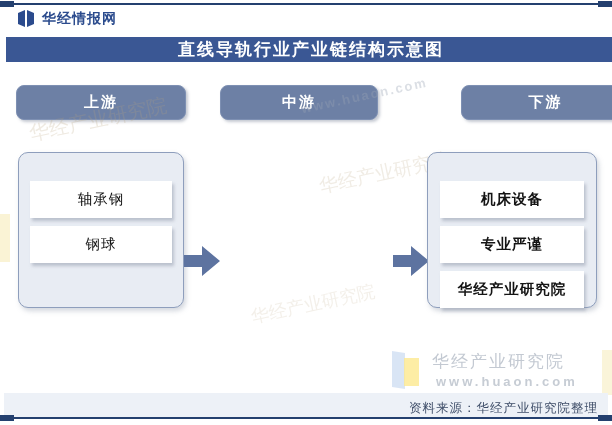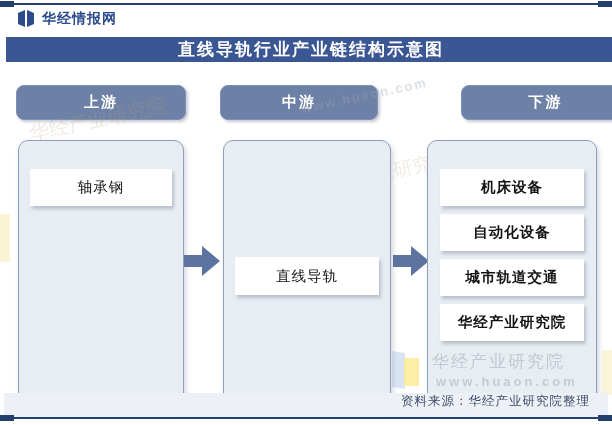--- a/index.html
+++ b/index.html
@@ -29,21 +29,21 @@
   
   .stage{position:absolute;top:85px;height:35px;background:#6D80A5;border:1px solid #7e90b3;
          border-radius:8px;color:#fff;font-size:15px;font-weight:bold;letter-spacing:2px;
          display:flex;align-items:center;justify-content:center;
          box-shadow:2px 2px 3px rgba(90,100,125,0.35);box-sizing:border-box;}
   .stage.up{left:16px;width:170px;}
   .stage.mid{left:220px;width:158px;}
   .stage.down{left:428px;width:169px;margin-left:33px;}
 
   
-  .panel{position:absolute;top:140px;height:272px;background:#E8ECF3;border:1px solid #8E9EBC;
+  .panel{position:absolute;top:152px;height:156px;background:#E8ECF3;border:1px solid #8E9EBC;
          border-radius:10px;box-sizing:border-box;box-shadow:2px 3px 5px rgba(130,140,160,0.35);}
   .panel.up{left:18px;width:166px;padding:28px 11px 0;}
   .panel.mid{left:223px;width:168px;display:flex;align-items:center;justify-content:center;}
   .panel.down{left:427px;width:170px;padding:28px 12px 0;font-weight:bold;}
   .item-box{height:37px;margin-bottom:8px;background:#ffffff;
             box-shadow:2px 3px 3px rgba(150,158,175,0.55);
             display:flex;align-items:center;justify-content:center;
             font-size:14.5px;color:#141414;letter-spacing:1px;}
   .panel.mid .item-box{width:144px;height:38px;margin-bottom:0;}
 
@@ -61,21 +61,21 @@
   .wm.diag3{left:318px;top:160px;font-size:19px;color:#b8a37e;opacity:.20;transform:rotate(-12deg);}
   .wm.diag4{left:250px;top:292px;font-size:18px;color:#b8a37e;opacity:.16;transform:rotate(-12deg);}
   .shape{position:absolute;pointer-events:none;}
   .shape.yellow-left{left:0;top:214px;width:10px;height:48px;background:#f6e9b3;opacity:.55;}
   .shape.yellow-right{left:602px;top:350px;width:10px;height:45px;background:#f6e9b3;opacity:.5;}
   .shape.logo-blue{left:392px;top:352px;width:13px;height:36px;background:#cfdff2;opacity:.8;transform:skewY(8deg);}
   .shape.logo-yellow{left:404px;top:358px;width:15px;height:28px;background:#fce98f;opacity:.8;}
 
   
   .footer-strip{position:absolute;left:4px;top:393px;width:604px;height:24px;background:#EDF1F7;
-                display:flex;align-items:flex-start;justify-content:flex-end;padding-right:18px;
+                display:flex;align-items:flex-end;justify-content:flex-end;padding-right:10px;
                 box-sizing:border-box;font-size:12.5px;color:#3E4D68;letter-spacing:1px;}
 </style>
 </head>
 <body>
 
 <div id="canvas">
 
   <div class="rule top-line"></div>
   <div class="rule cap-tl"></div>
   <div class="rule cap-tr"></div>
@@ -100,42 +100,39 @@
   <div class="wm diag2">www.huaon.com</div>
   <div class="wm diag3">华经产业研究院</div>
   <div class="wm diag4">华经产业研究院</div>
   <div class="shape yellow-left"></div>
   <div class="shape yellow-right"></div>
   <div class="shape logo-blue"></div>
   <div class="shape logo-yellow"></div>
 
   <div class="panel up">
     <div class="item-box">轴承钢</div>
+    <div class="item-box">钢球</div>
   </div>
 
   <div class="arrow a1">
     <svg width="36" height="30" viewBox="0 0 36 30">
       <polygon points="0,9 18,9 18,0 36,15 18,30 18,21 0,21" fill="#5D73A0"></polygon>
     </svg>
   </div>
 
-  <div class="panel mid">
-    <div class="item-box">直线导轨</div>
-  </div>
 
   <div class="arrow a2">
     <svg width="36" height="30" viewBox="0 0 36 30">
       <polygon points="0,9 18,9 18,0 36,15 18,30 18,21 0,21" fill="#5D73A0"></polygon>
     </svg>
   </div>
 
   <div class="panel down">
     <div class="item-box">机床设备</div>
-    <div class="item-box">自动化设备</div>
-    <div class="item-box">城市轨道交通</div>
+    <div class="item-box">专业严谨</div>
     <div class="item-box">华经产业研究院</div>
   </div>
 
   <div class="wm org-br">华经产业研究院</div>
   <div class="wm site-br">www.huaon.com</div>
 
   <div class="footer-strip">
     <span>资料来源：华经产业研究院整理</span>
   </div>
   <div class="rule bottom-line"></div>

